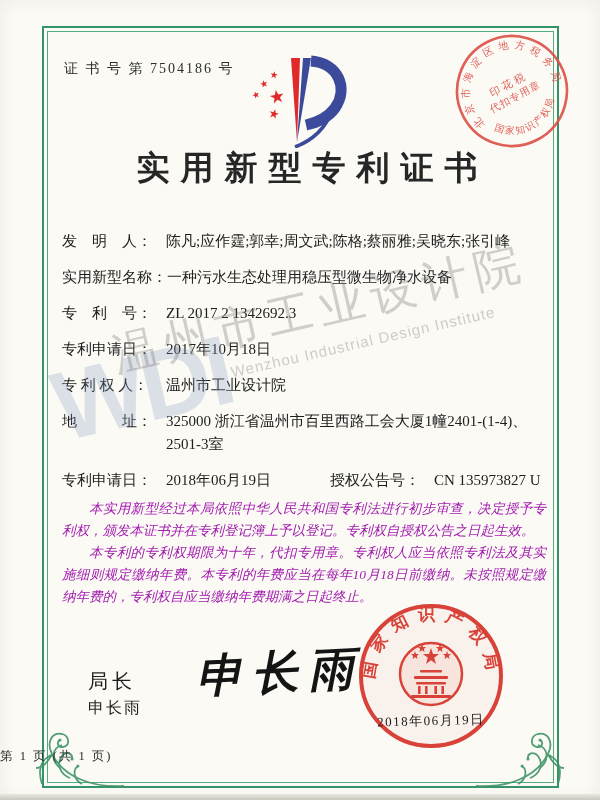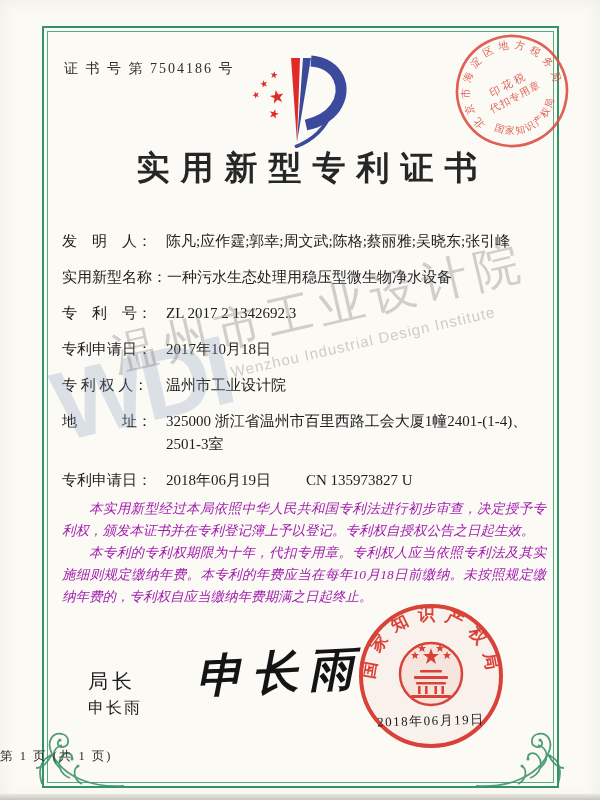--- a/index.html
+++ b/index.html
@@ -173,20 +173,21 @@
       <span class="flabel">专 利 权 人：</span>
       <span class="fvalue">温州市工业设计院</span>
     </div>
     <div class="frow">
       <span class="flabel">地　　　址：</span>
       <span class="fvalue">325000 浙江省温州市百里西路工会大厦1幢2401-(1-4)、2501-3室</span>
     </div>
     <div class="frow">
       <span class="flabel">专利申请日：</span>
       <span class="fvalue gd">2018年06月19日</span>
+      <span class="flabel gl2">授权公告号：</span>
       <span class="fvalue">CN 135973827 U</span>
     </div>
   </div>
 
   <div class="bodytext">
     <p>本实用新型经过本局依照中华人民共和国专利法进行初步审查，决定授予专利权，颁发本证书并在专利登记簿上予以登记。专利权自授权公告之日起生效。</p>
     <p>本专利的专利权期限为十年，代扣专用章。专利权人应当依照专利法及其实施细则规定缴纳年费。本专利的年费应当在每年10月18日前缴纳。未按照规定缴纳年费的，专利权自应当缴纳年费期满之日起终止。</p>
   </div>
 
   <div class="sig-role">局长</div>

